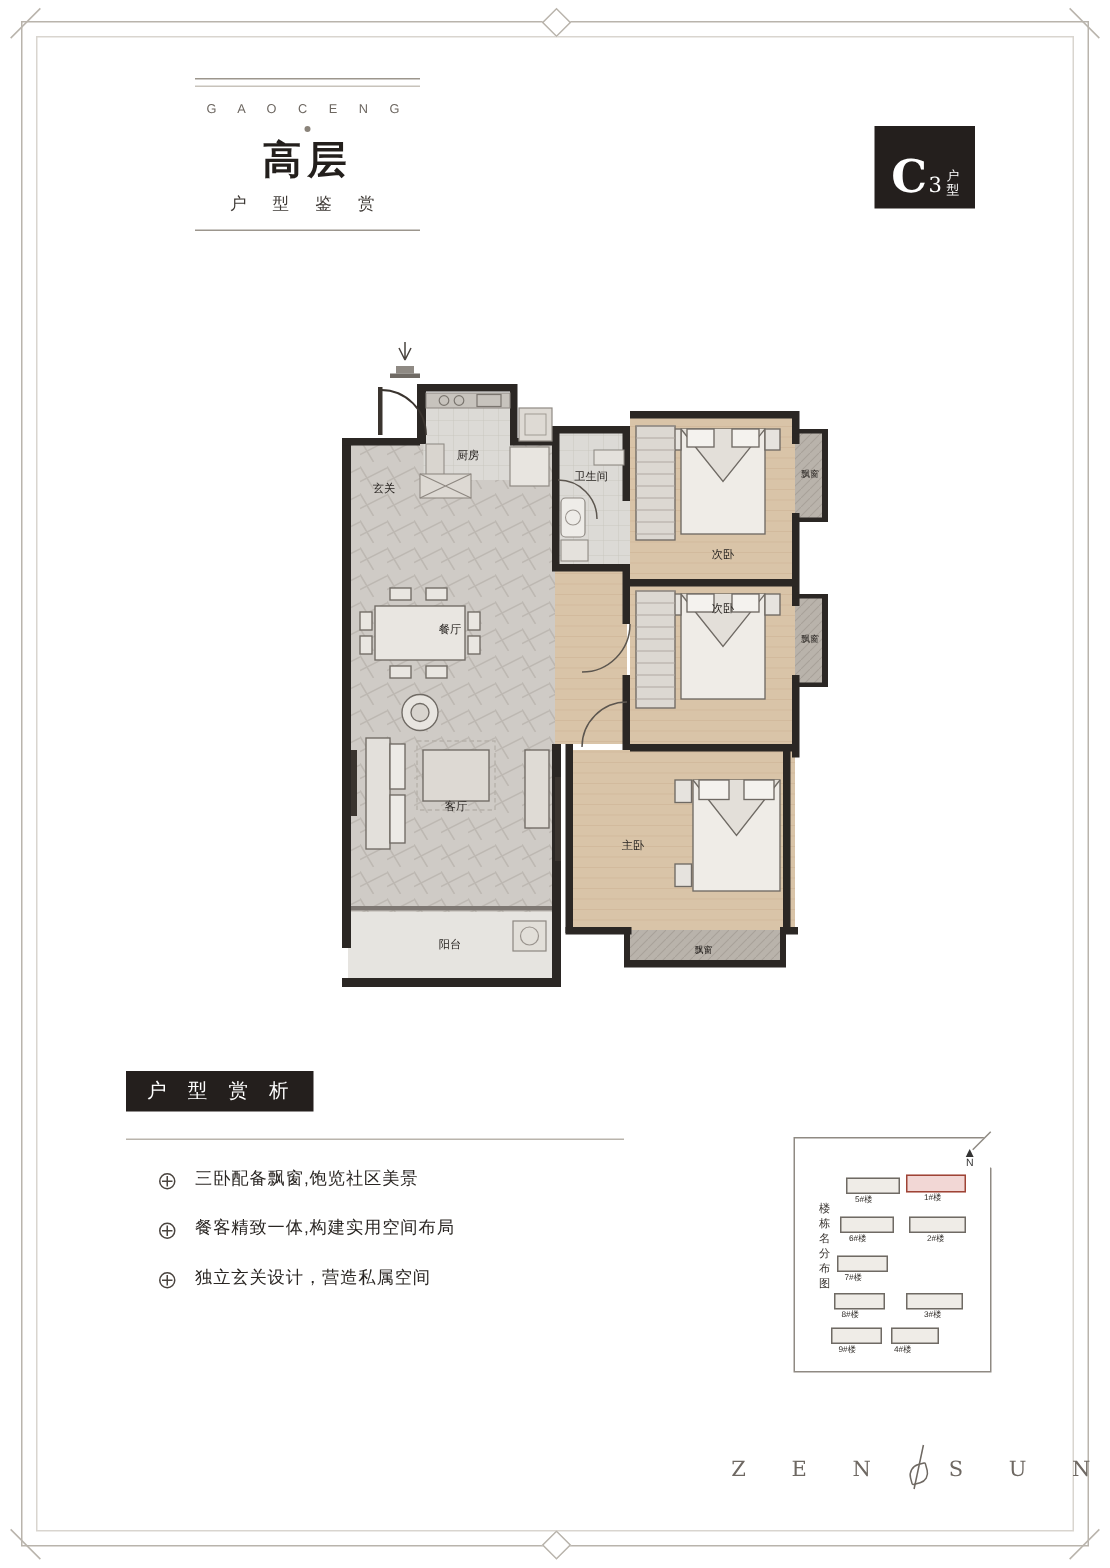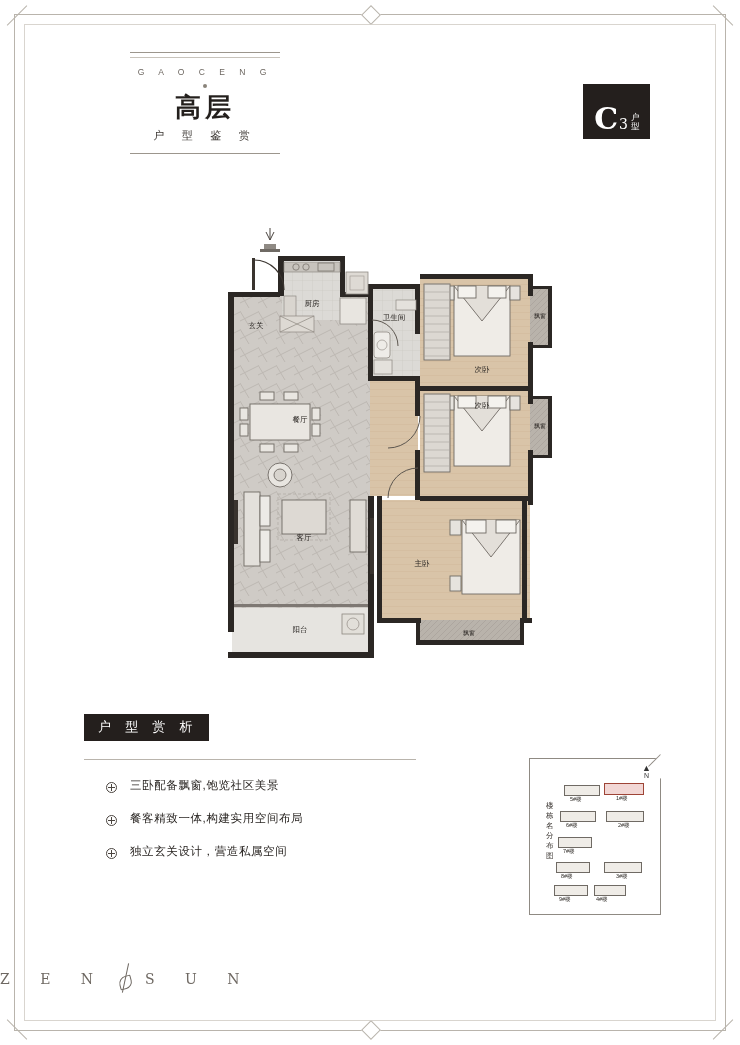--- a/index.html
+++ b/index.html
@@ -108,21 +108,21 @@
   .north{position:absolute;right:9px;top:6px;font-size:7px;color:#333;text-align:center;}
   .north .arr{display:block;font-size:9px;line-height:7px;}
   .blk{
     position:absolute;border:1px solid #6f6a64;background:#efece7;
     font-size:5.5px;color:#2f2b27;display:flex;align-items:center;justify-content:center;
   }
   .blk.hl{background:#c0392b33;border-color:#9e4436;}
   .blk-lbl{position:absolute;font-size:5.5px;color:#2f2b27;white-space:nowrap;}
 
   
-  .footer{position:absolute;left:0;right:16px;bottom:52px;text-align:left;}
+  .footer{position:absolute;left:0;right:0;bottom:52px;text-align:right;}
   .brand{
     font-family:"DejaVu Serif", serif;letter-spacing:13px;font-size:14px;color:#6e6862;
   }
   .brand-mark{
     display:inline-block;width:26px;height:26px;position:relative;vertical-align:middle;margin:0 2px;
   }
   .brand-mark:before{
     content:"";position:absolute;left:12px;top:-4px;width:1px;height:30px;background:#6e6862;
     transform:rotate(12deg);
   }

